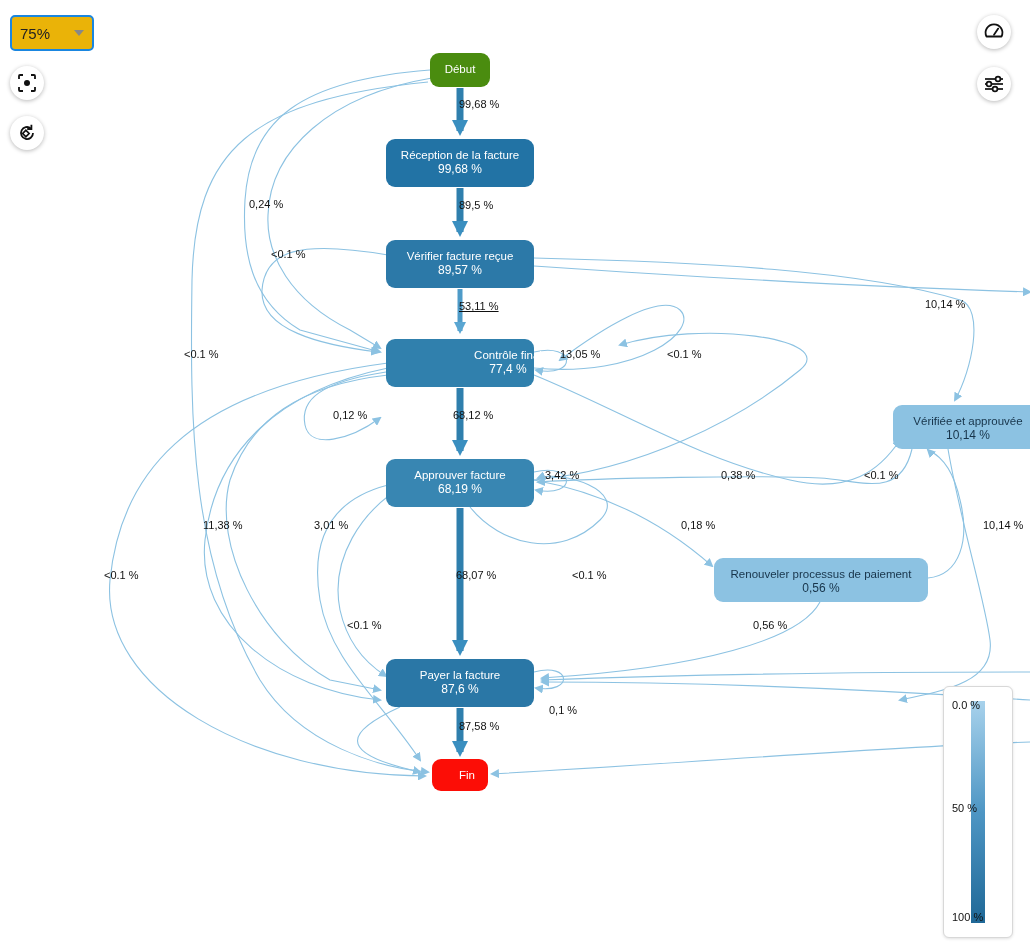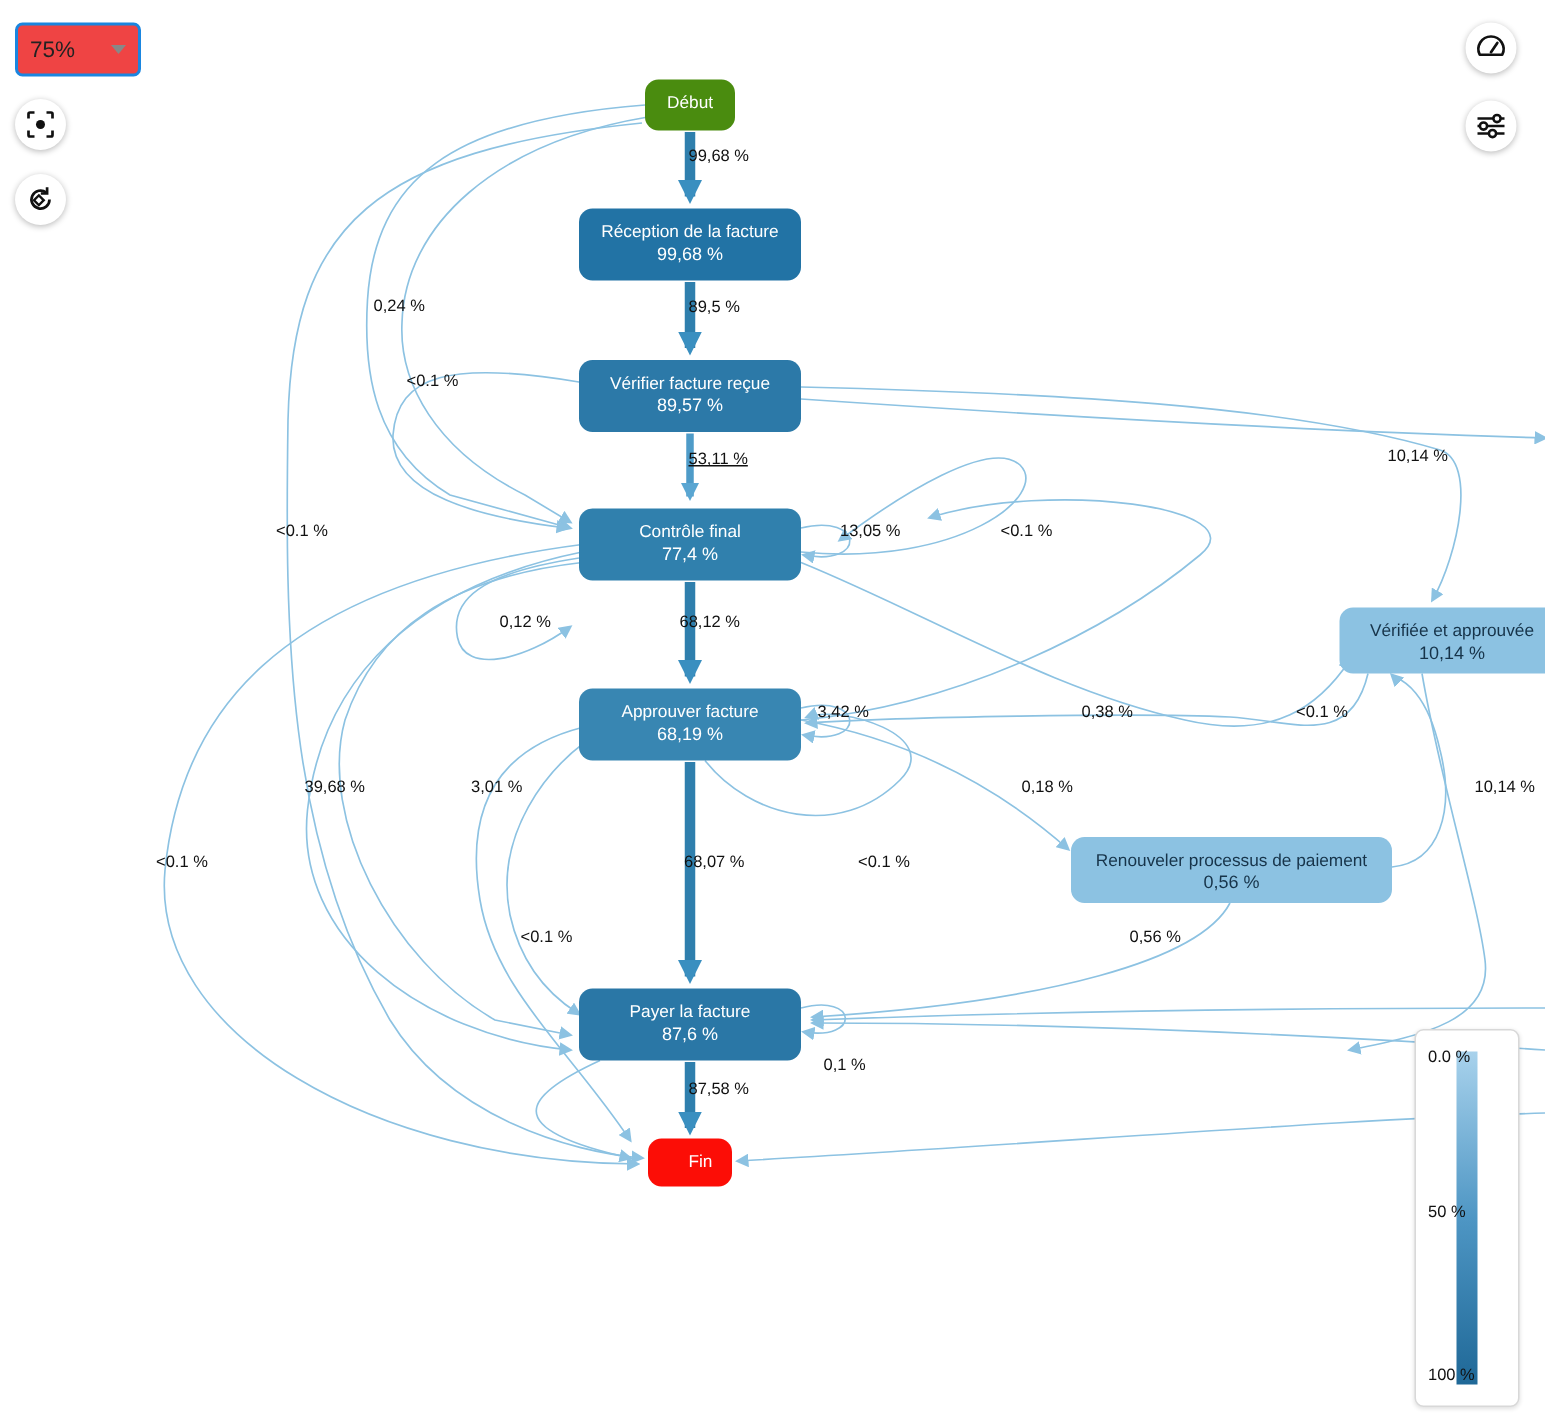--- a/index.html
+++ b/index.html
@@ -17,21 +17,21 @@
   }
   
   .zoom-select {
     position: absolute;
     left: 10px;
     top: 15px;
     width: 84px;
     height: 36px;
     border: 2px solid #1a86e0;
     border-radius: 5px;
-    background: #ef4444;
+    background: #eab308;
     display: flex;
     align-items: center;
     padding: 0 8px;
     box-sizing: border-box;
     cursor: pointer;
   }
   .zoom-select .zoom-value {
     font-size: 15px;
     color: #222;
     flex: 1;
@@ -198,21 +198,21 @@
         <span class="nm">Début</span>
       </div>
       <div class="node-label" style="left: 386px; top: 148px; width: 148px; color: rgb(255, 255, 255);">
         <span class="nm">Réception de la facture</span>
         <span class="pc">99,68 %</span>
       </div>
       <div class="node-label" style="left: 386px; top: 249px; width: 148px; color: rgb(255, 255, 255);">
         <span class="nm">Vérifier facture reçue</span>
         <span class="pc">89,57 %</span>
       </div>
-      <div class="node-label" style="left: 386px; top: 348px; width: 148px; color: rgb(255, 255, 255);">
+      <div class="node-label" style="left: 386px; top: 348px; width: 148px; color: rgb(255, 255, 255); padding-left: 48px;">
         <span class="nm">Contrôle final</span>
         <span class="pc">77,4 %</span>
       </div>
       <div class="node-label" style="left: 386px; top: 468px; width: 148px; color: rgb(255, 255, 255);">
         <span class="nm">Approuver facture</span>
         <span class="pc">68,19 %</span>
       </div>
       <div class="node-label" style="left: 386px; top: 668px; width: 148px; color: rgb(255, 255, 255);">
         <span class="nm">Payer la facture</span>
         <span class="pc">87,6 %</span>
@@ -237,21 +237,21 @@
       <span class="edge-label" style="left: 453px; top: 409px;">68,12 %</span>
       <span class="edge-label" style="left: 456px; top: 569px;">68,07 %</span>
       <span class="edge-label" style="left: 459px; top: 720px;">87,58 %</span>
       <span class="edge-label" style="left: 560px; top: 348px;">13,05 %</span>
       <span class="edge-label" style="left: 545px; top: 469px;">3,42 %</span>
       <span class="edge-label" style="left: 549px; top: 668px; margin-top: 36px;">0,1 %</span>
       <span class="edge-label" style="left: 249px; top: 198px;">0,24 %</span>
       <span class="edge-label" style="left: 271px; top: 248px;">&lt;0.1 %</span>
       <span class="edge-label" style="left: 184px; top: 348px;">&lt;0.1 %</span>
       <span class="edge-label" style="left: 333px; top: 409px;">0,12 %</span>
-      <span class="edge-label" style="left: 203px; top: 519px;">39,68 %</span>
+      <span class="edge-label" style="left: 203px; top: 519px;">11,38 %</span>
       <span class="edge-label" style="left: 314px; top: 519px;">3,01 %</span>
       <span class="edge-label" style="left: 104px; top: 569px;">&lt;0.1 %</span>
       <span class="edge-label" style="left: 347px; top: 619px;">&lt;0.1 %</span>
       <span class="edge-label" style="left: 667px; top: 348px;">&lt;0.1 %</span>
       <span class="edge-label" style="left: 925px; top: 298px;">10,14 %</span>
       <span class="edge-label" style="left: 721px; top: 469px;">0,38 %</span>
       <span class="edge-label" style="left: 864px; top: 469px;">&lt;0.1 %</span>
       <span class="edge-label" style="left: 681px; top: 519px;">0,18 %</span>
       <span class="edge-label" style="left: 572px; top: 569px;">&lt;0.1 %</span>
       <span class="edge-label" style="left: 983px; top: 519px;">10,14 %</span>

